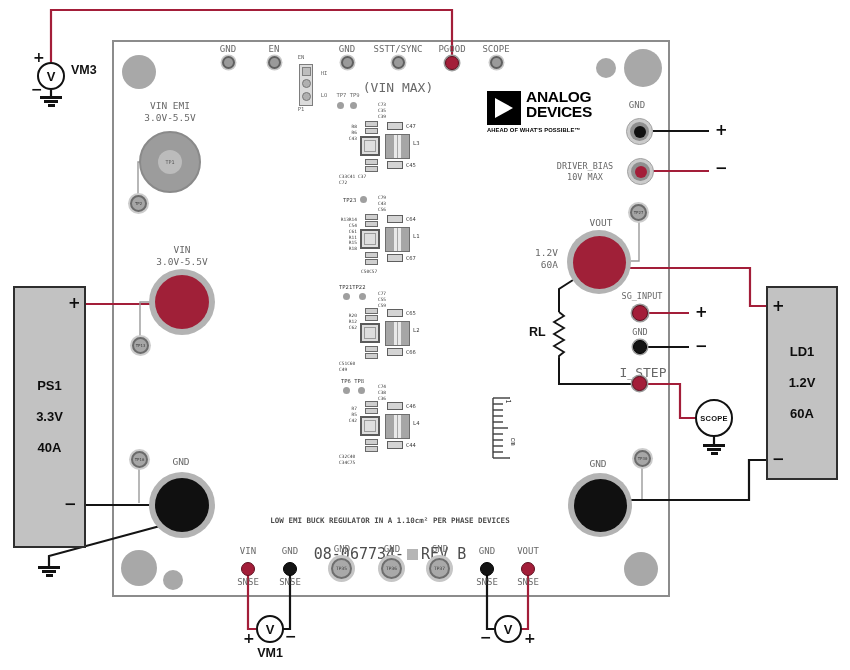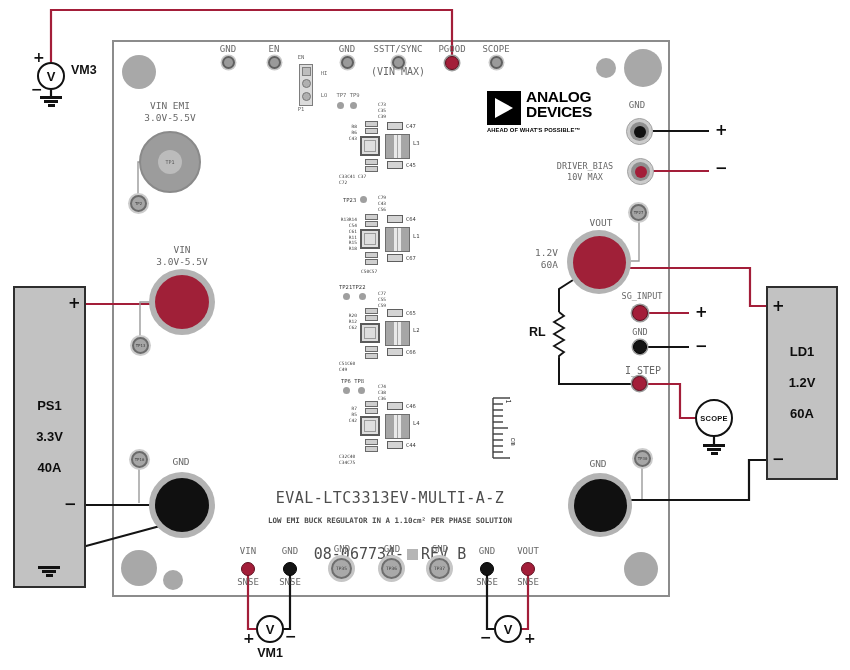--- a/index.html
+++ b/index.html
@@ -144,21 +144,21 @@
   <div class="tp-s" style="left:222px;top:56px"></div>
 
   <div class="silk" style="left:239px;top:44px;width:70px;font-size:9px">EN</div>
   <div class="tp-s" style="left:268px;top:56px"></div>
 
   <div class="silk" style="left:312px;top:44px;width:70px;font-size:9px">GND</div>
   <div class="tp-s" style="left:341px;top:56px"></div>
 
   <div class="silk" style="left:358px;top:44px;width:80px;font-size:9px">SSTT/SYNC</div>
   <div class="tp-s" style="left:392px;top:56px"></div>
-  <div class="silk" style="left:358px;top:66px;width:80px;font-size:10px">(VIN MAX)</div>
+  <div class="silk" style="left:358px;top:80px;width:80px;font-size:13px">(VIN MAX)</div>
 
   <div class="silk" style="left:417px;top:44px;width:70px;font-size:9px">PGOOD</div>
   <div class="dot dot-red ring" style="left:445px;top:56px;width:14px;height:14px"></div>
 
   <div class="silk" style="left:461px;top:44px;width:70px;font-size:9px">SCOPE</div>
   <div class="tp-s" style="left:490px;top:56px"></div>
 
   <div class="silk" style="left:293px;top:54px;width:16px;font-size:5.5px">EN</div>
   <div class="jumper" style="left:299px;top:64px"></div>
   <div class="jpad" style="left:302px;top:67px"></div>
@@ -217,21 +217,21 @@
   <div class="silk" style="left:510px;top:259px;width:48px;font-size:9.5px;text-align:right">60A</div>
 
   <div class="ilabel" style="left:529px;top:325px">RL</div>
 
   <div class="silk" style="left:600px;top:291px;width:84px;font-size:8.5px">SG_INPUT</div>
   <div class="dot dot-red ring" style="left:632px;top:305px;width:16px;height:16px"></div>
 
   <div class="silk" style="left:600px;top:327px;width:80px;font-size:8.5px">GND</div>
   <div class="dot dot-blk ring" style="left:633px;top:340px;width:14px;height:14px"></div>
 
-  <div class="silk" style="left:601px;top:365px;width:84px;font-size:10px">I_STEP</div>
+  <div class="silk" style="left:601px;top:365px;width:84px;font-size:13px">I_STEP</div>
   <div class="dot dot-red ring" style="left:632px;top:376px;width:15px;height:15px"></div>
 
   <div class="silk" style="left:563px;top:458px;width:70px;font-size:9.5px">GND</div>
   <div class="bigjack" style="left:568px;top:473px;width:64px;height:64px">
     <div class="core" style="width:53px;height:53px;background:#101010"></div>
   </div>
   <div class="tp-m" style="left:634px;top:450px">TP30</div>
 
   <div class="phase" style="top:102px">
     <div class="clabel" style="left:34px;top:0;width:30px;text-align:center">C73
@@ -338,22 +338,21 @@
     <svg width="34" height="34">
         <polygon points="8,7 8,27 26,17" fill="#fff"></polygon>
       </svg>
   </div>
   <div class="logo-txt">
     <div>ANALOG</div>
     <div>DEVICES</div>
   </div>
   <div class="logo-tag">AHEAD OF WHAT'S POSSIBLE™</div>
 
-  <div class="silk silk-d" style="left:240px;top:489px;width:300px;font-size:15px;letter-spacing:0.5px">EVAL-LTC3313EV-MULTI-A-Z</div>
-  <div class="silk silk-d" style="left:230px;top:516px;width:320px;font-size:7.5px;font-weight:bold">LOW EMI BUCK REGULATOR IN A 1.10cm² PER PHASE SOLUTION</div>
+  <div class="silk silk-d" style="left:230px;top:516px;width:320px;font-size:7.5px;font-weight:bold">LOW EMI BUCK REGULATOR IN A 1.10cm² PER PHASE DEVICES</div>
   <div class="silk silk-d" style="left:240px;top:526px;width:300px;font-size:15px">
     <span>08-067734-</span><span class="revsq"></span><span>REV B</span>
   </div>
 
   <div class="silk" style="left:213px;top:546px;width:70px;font-size:9px">VIN</div>
   <div class="dot dot-red" style="left:241px;top:562px;width:14px;height:14px"></div>
   <div class="silk" style="left:213px;top:577px;width:70px;font-size:9px">SNSE</div>
 
   <div class="silk" style="left:255px;top:546px;width:70px;font-size:9px">GND</div>
   <div class="dot dot-blk" style="left:283px;top:562px;width:14px;height:14px"></div>
@@ -369,21 +368,21 @@
   <div class="tp-l" style="left:429px;top:558px">TP37</div>
 
   <div class="silk" style="left:452px;top:546px;width:70px;font-size:9px">GND</div>
   <div class="dot dot-blk" style="left:480px;top:562px;width:14px;height:14px"></div>
   <div class="silk" style="left:452px;top:577px;width:70px;font-size:9px">SNSE</div>
 
   <div class="silk" style="left:493px;top:546px;width:70px;font-size:9px">VOUT</div>
   <div class="dot dot-red" style="left:521px;top:562px;width:14px;height:14px"></div>
   <div class="silk" style="left:493px;top:577px;width:70px;font-size:9px">SNSE</div>
 
-  <div class="instr" style="left:13px;top:286px;width:73px;height:302px">
+  <div class="instr" style="left:13px;top:286px;width:73px;height:262px">
     <div>
       <div>PS1</div>
       <div>3.3V</div>
       <div>40A</div>
     </div>
   </div>
   <div class="term" style="left:68px;top:296px">+</div>
   <div class="term" style="left:64px;top:497px">−</div>
 
   <div class="term" style="left:715px;top:123px">+</div>

